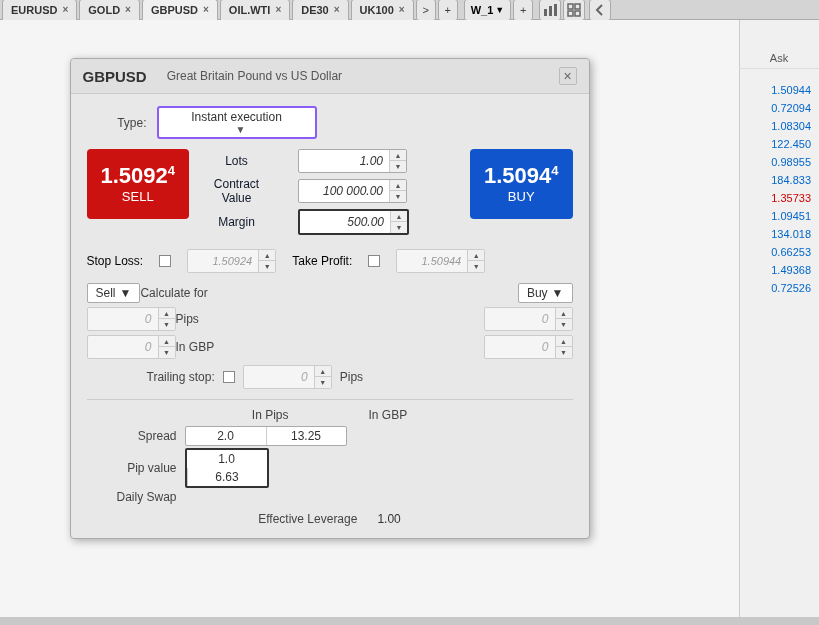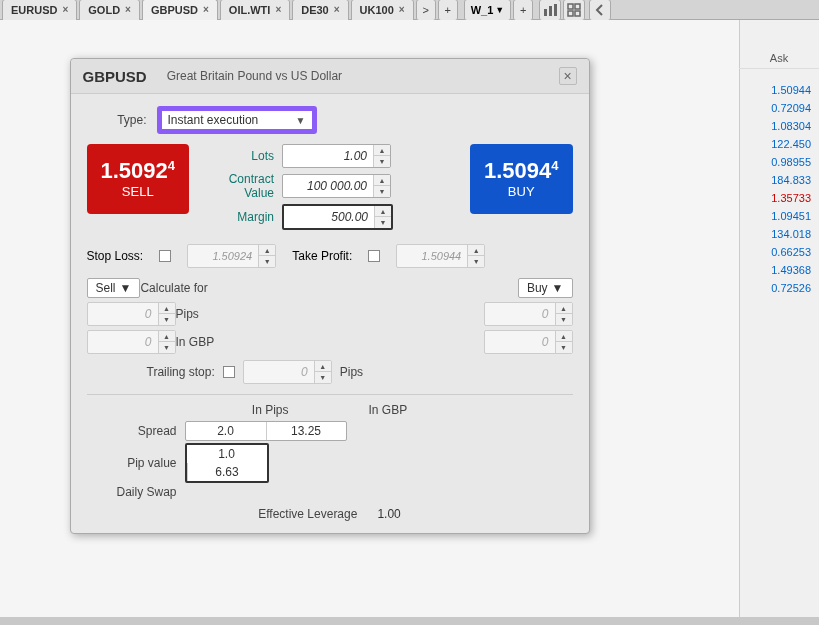--- a/index.html
+++ b/index.html
@@ -217,26 +217,27 @@
     .type-label {
       width: 60px;
       text-align: right;
       margin-right: 10px;
       color: #444;
     }
     .type-select {
       display: flex;
       align-items: center;
       background: white;
-      border: 5px solid #8b5cf6;
+      border: 2px solid #8b5cf6;
       border-radius: 3px;
       padding: 2px 6px;
       cursor: pointer;
       min-width: 160px;
       justify-content: space-between;
+      flex-direction: column;
     }
     .type-select-text {
       font-size: 12px;
       color: #333;
     }
     .type-select-arrow {
       font-size: 10px;
       color: #555;
       margin-left: 8px;
     }
@@ -299,23 +300,23 @@
     .fields-col {
       flex: 1;
     }
     .field-row {
       display: flex;
       align-items: center;
       margin-bottom: 4px;
     }
     .field-label {
       width: 75px;
-      text-align: right;
-      margin-right: 8px;
-      color: #0f766e;
+      text-align: center;
+      margin-right: 24px;
+      color: #0f172a;
       font-size: 12px;
     }
     .field-input-group {
       display: flex;
       align-items: center;
       background: white;
       border: 1px solid #aaa;
       border-radius: 2px;
     }
     .field-input-group.highlighted {

